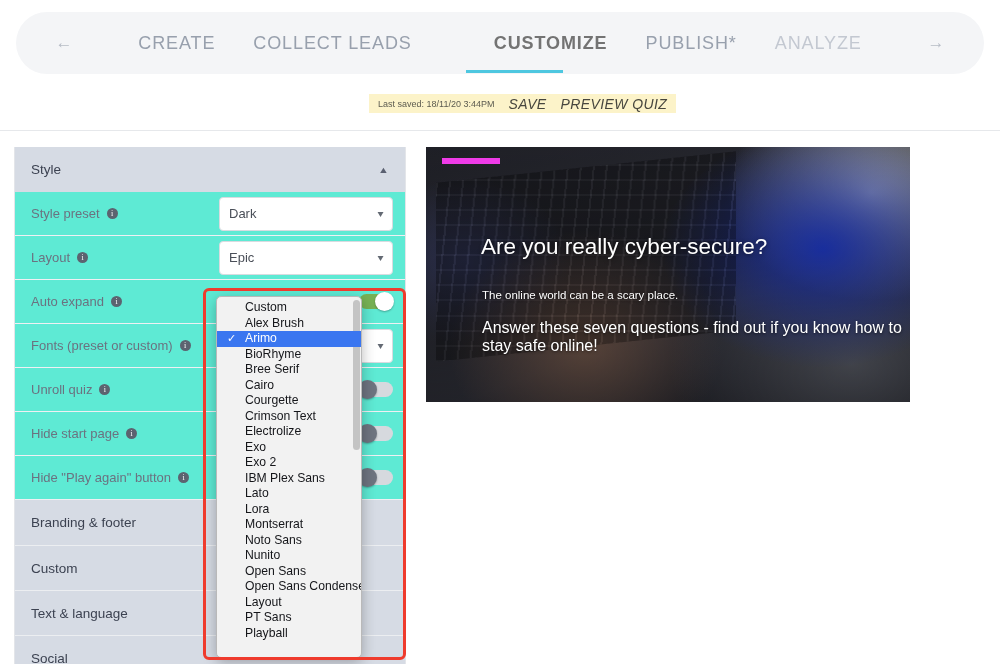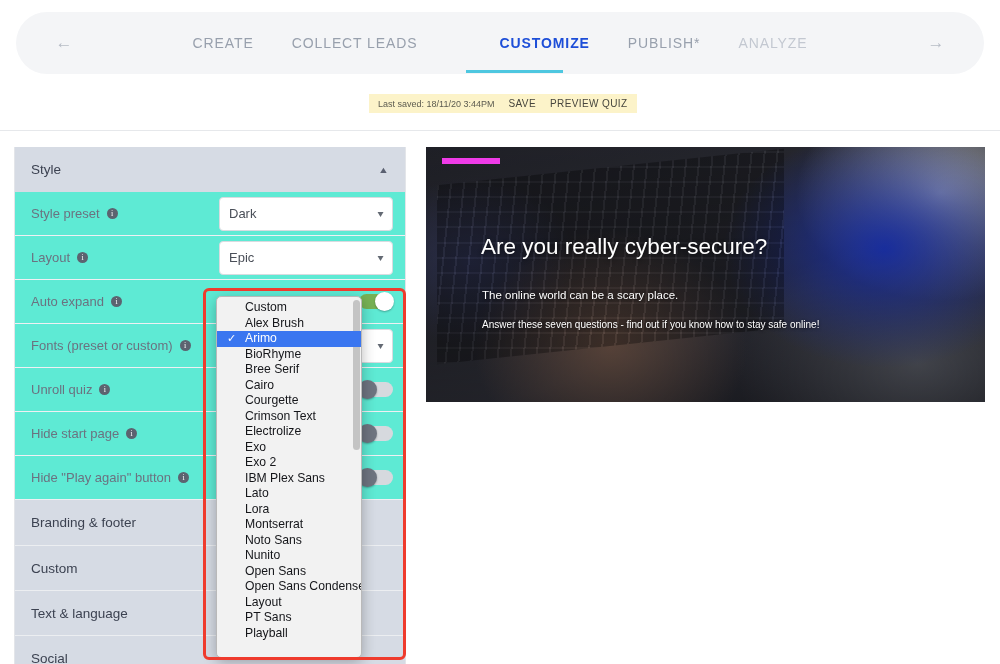--- a/index.html
+++ b/index.html
@@ -28,43 +28,43 @@
   }
   .nav-arrow.left { left: 35px; }
   .nav-arrow.right { right: 35px; }
 
   .tabs {
     position: absolute; left: 0; right: 0; top: 0; height: 62px;
     display: flex; align-items: center; justify-content: center;
     gap: 38px;
   }
   .tab {
-    font-size: 14px; letter-spacing: 0.9px;
+    font-size: 18px; letter-spacing: 0.9px;
     color: #98a0ad; cursor: pointer; white-space: nowrap;
     padding: 4px 0;
   }
-  .tab.active { color: #1d4ed8; font-weight: bold; margin-left: 44px; }
+  .tab.active { color: #737373; font-weight: bold; margin-left: 44px; }
   .tab.muted { color: #c3c8d1; }
   .tab-underline {
     position: absolute; left: 466px; top: 70px;
     width: 97px; height: 3px; background: #4ec7e0;
   }
 
   
   .savebar {
     position: absolute; left: 369px; top: 94px;
     height: 19px;
     background: #fcf3c9;
     display: flex; align-items: center; gap: 14px;
     padding: 0 9px;
   }
   .savebar .lastsaved { font-size: 9px; color: #5c5b50; white-space: nowrap; }
   .savebar .sb-btn {
-    font-size: 10px; color: #47463e; letter-spacing: .4px;
-    cursor: pointer; white-space: nowrap;
+    font-size: 14px; color: #47463e; letter-spacing: .4px;
+    cursor: pointer; white-space: nowrap; font-style: italic;
   }
 
   .divider {
     position: absolute; left: 0; top: 130px; width: 1000px; height: 1px;
     background: #e6e8eb;
   }
 
   
   .panel {
     position: absolute; left: 14px; top: 147px;
@@ -154,21 +154,21 @@
     position: absolute; left: 203px; top: 288px;
     width: 203px; height: 372px;
     border: 3px solid #ef3b2d;
     border-radius: 6px;
     z-index: 60; pointer-events: none;
   }
 
   
   .preview {
     position: absolute; left: 426px; top: 147px;
-    width: 559px; height: 255px;
+    width: 484px; height: 255px;
     overflow: hidden;
     background: #0f172a;
   }
   .photo {
     position: absolute; inset: 0;
     background:
       radial-gradient(ellipse 230px 170px at 82% 40%, rgba(30,60,220,.95), rgba(30,60,220,0) 70%),
       radial-gradient(ellipse 200px 150px at 92% 18%, rgba(215,218,228,.85), rgba(215,218,228,0) 72%),
       radial-gradient(ellipse 260px 180px at 88% 85%, rgba(120,124,136,.8), rgba(120,124,136,0) 70%),
       radial-gradient(ellipse 190px 160px at 33% 78%, rgba(150,112,92,.85), rgba(150,112,92,0) 72%),
@@ -195,21 +195,21 @@
     position: absolute; left: 55px; top: 87px;
     font-size: 22.5px; color: #fff; font-weight: normal;
     text-shadow: 0 1px 4px rgba(0,0,0,.55);
   }
   .pv-sub1 {
     position: absolute; left: 56px; top: 142px;
     font-size: 11.5px; color: #fff; text-shadow: 0 1px 3px rgba(0,0,0,.6);
   }
   .pv-sub2 {
     position: absolute; left: 56px; top: 172px;
-    font-size: 10px; color: #fff; text-shadow: 0 1px 3px rgba(0,0,0,.6);
+    font-size: 16px; color: #fff; text-shadow: 0 1px 3px rgba(0,0,0,.6);
   }
   .start-btn {
     position: absolute; left: 233px; top: 366px;
     width: 100px; height: 26px;
     background: #ef3be8;
     display: flex; align-items: center; justify-content: center;
     font-size: 13px; font-weight: bold; color: #fff; letter-spacing: .6px;
     cursor: pointer; z-index: 5;
   }
 </style>

